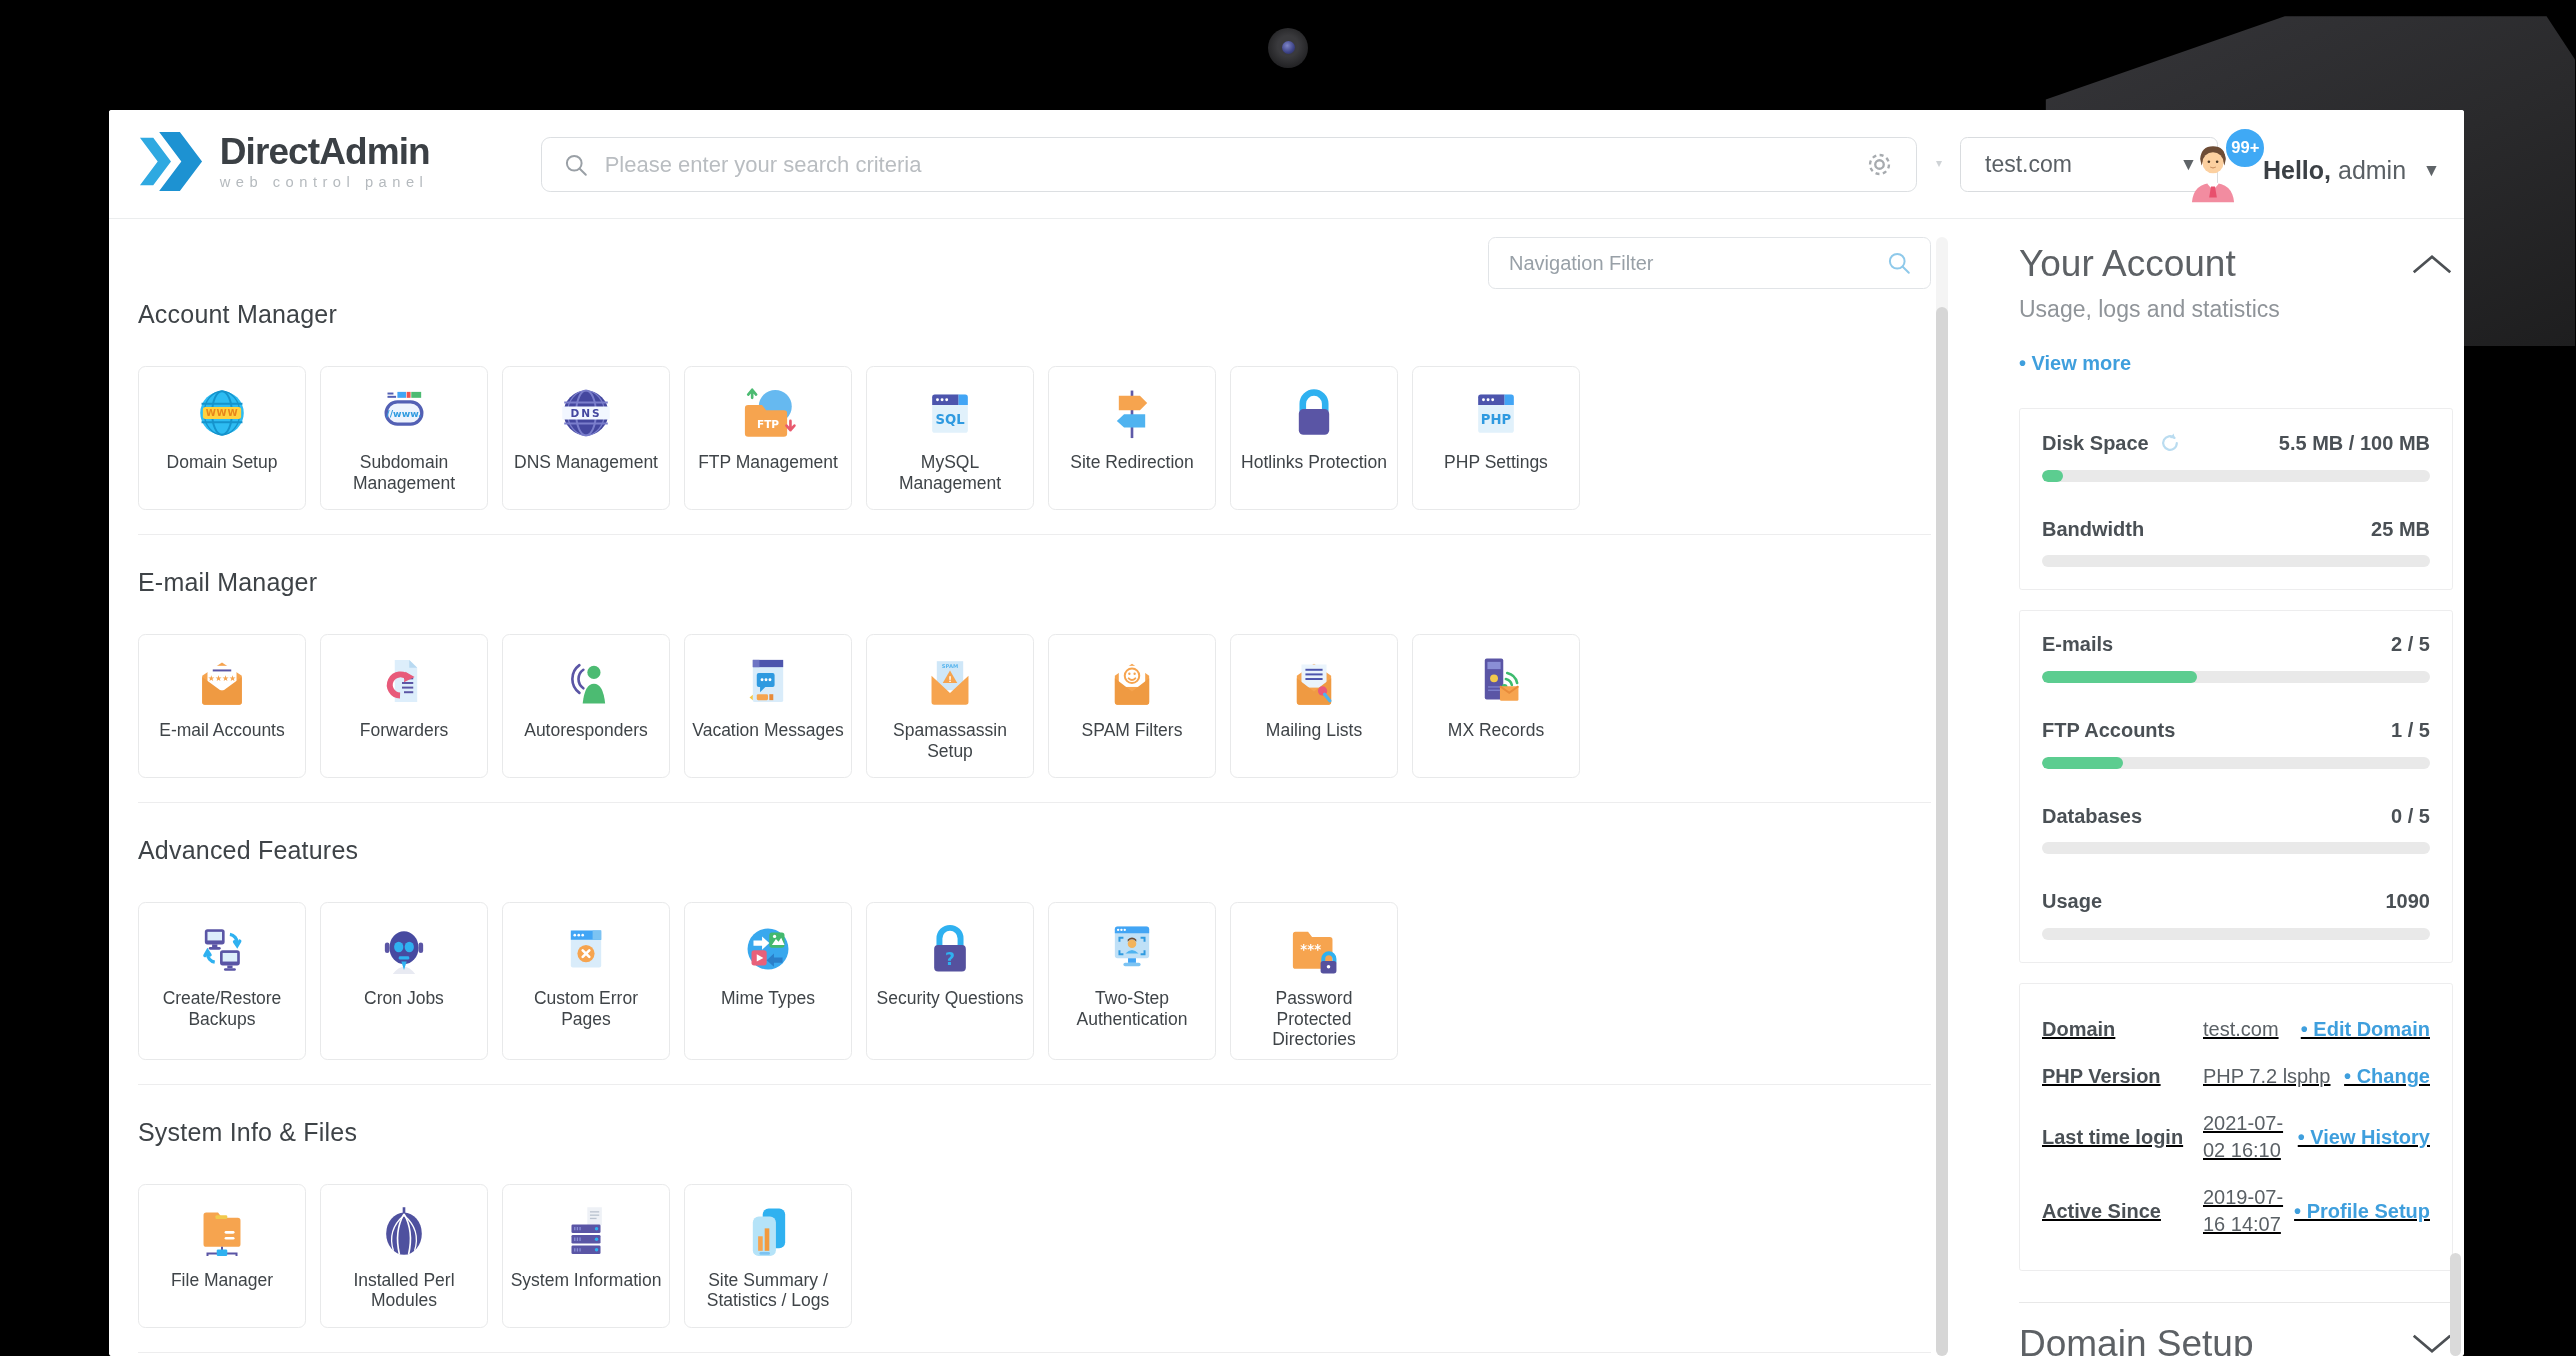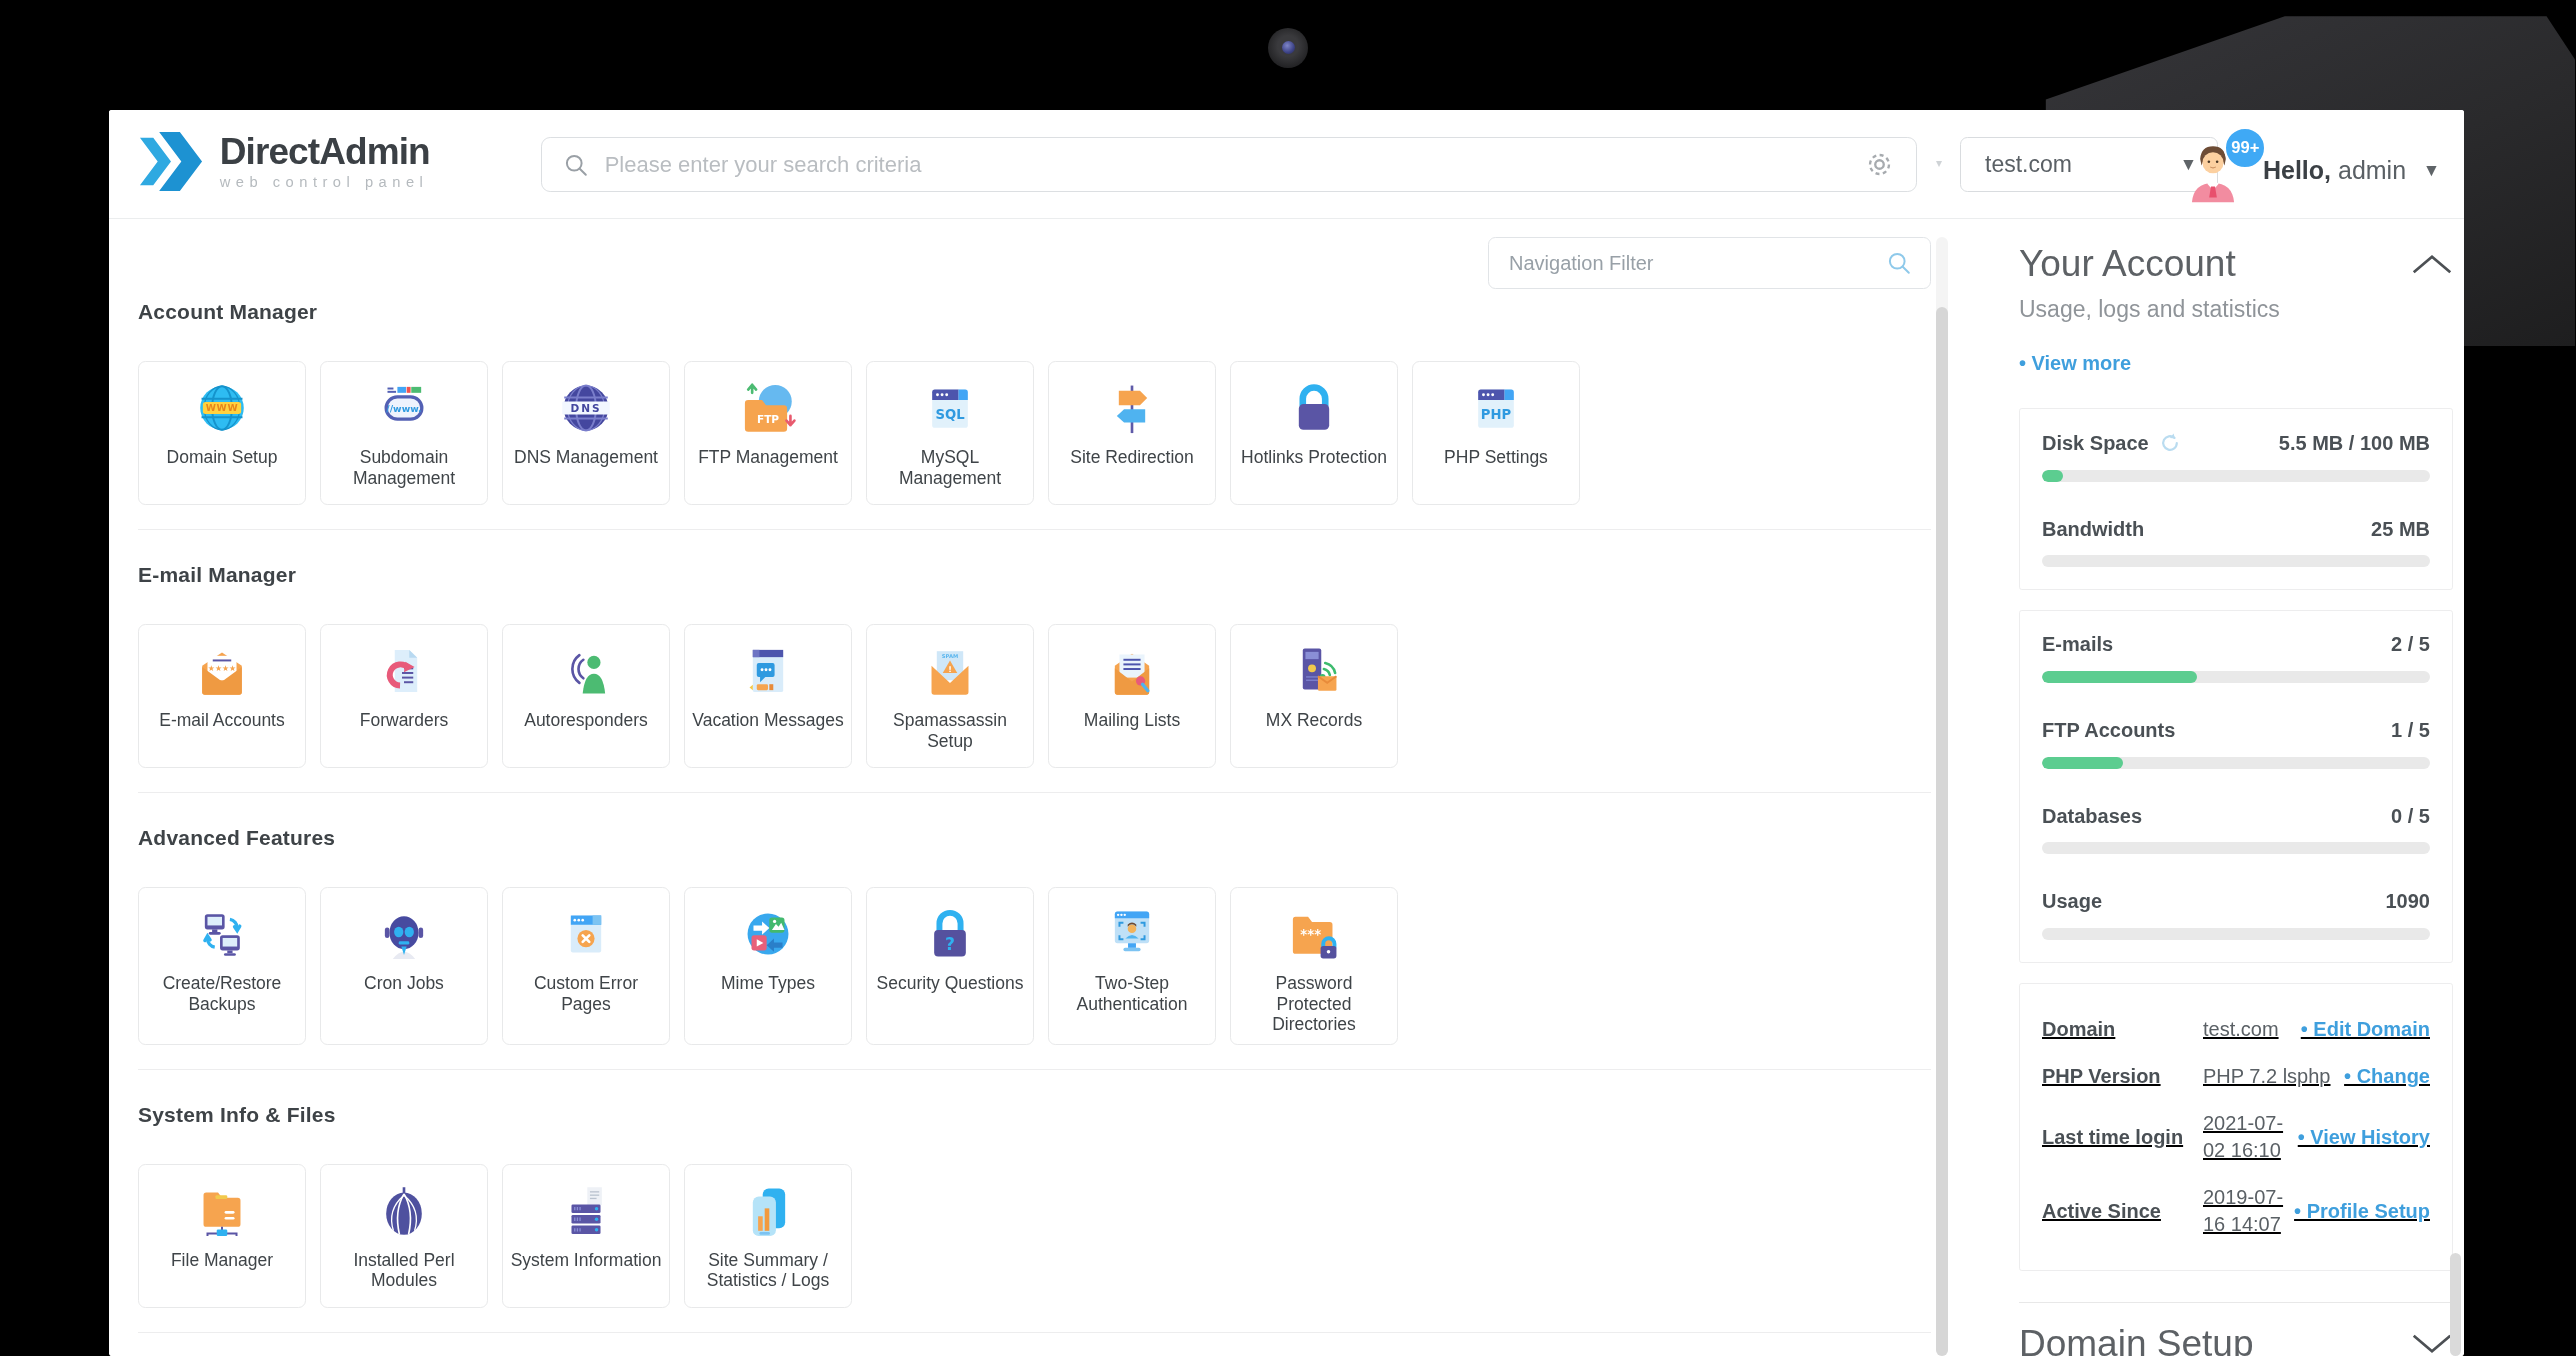--- a/index.html
+++ b/index.html
@@ -45,21 +45,21 @@
   .app-body { position:relative; height:1137px; }
   .content { position:absolute; left:0; top:0; width:1822px; height:100%; padding-left:29px; overflow:hidden; }
   .navrow { position:relative; height:52px; margin-top:18.4px; }
   .nav-filter { position:absolute; right:0; top:0; width:443px; height:52px; border:0.9px solid #e1e4e7; border-radius:7.4px; display:flex; align-items:center; padding:0 16.6px 0 20px; background:#fff; }
   .nav-filter input { flex:1; border:none; outline:none; font-size:20px; color:#55595e; font-family:inherit; background:transparent; }
   .nav-filter input::placeholder { color:#98a0a7; }
   .nav-filter svg { width:28px; height:28px; color:#8ec9ea; }
 
   .section { padding:33px 0 24px; border-top:0.9px solid #ededee; }
   .section:first-of-type { border-top:none; padding-top:11px; }
-  .section-title { font-size:21px; font-weight:700; color:#3e4347; margin-bottom:37px; letter-spacing:0.2px; }
+  .section-title { font-size:25px; font-weight:400; color:#3e4347; margin-bottom:37px; letter-spacing:0.2px; }
   .tiles { display:flex; gap:14px; }
   .tile { width:168px; min-height:144px; border:0.9px solid #e8e9ea; border-radius:7.4px; background:#fff; display:flex; flex-direction:column; align-items:center; padding:13px 5.5px 9.2px; cursor:pointer; }
   .tile-icon { width:66px; height:66px; flex:0 0 auto; }
   .tile-icon svg { width:66px; height:66px; display:block; }
   .tile-label { margin-top:5.5px; font-size:17.5px; line-height:1.18; color:#3f4448; text-align:center; }
 
   .main-scroll-track { position:absolute; left:1827px; top:18.4px; bottom:0; width:12px; background:#f4f4f4; border-radius:6.4px; }
   .main-scroll-thumb { position:absolute; left:1827px; top:88px; bottom:0; width:12px; background:#d6d6d6; border-radius:6.4px; cursor:pointer; }
   .sb-scroll { position:absolute; right:2.8px; bottom:0; width:11px; height:103px; background:#dadada; border-radius:5.5px; cursor:pointer; }
 
@@ -334,20 +334,34 @@
                   <div class="tile-icon">
                     <svg viewBox="0 0 100 100">
                       <rect x="30" y="20" width="40" height="44" fill="#cfe7f8"></rect>
                       <text x="50" y="31" text-anchor="middle" font-size="8" font-weight="bold" fill="#5bb6ee">SPAM</text>
                       <path d="M50 34 l11 19 h-22 z" fill="#f6a44f"></path>
                       <text x="50" y="51" text-anchor="middle" font-size="12" font-weight="bold" fill="#fff">!</text>
                       <path d="M22 42 v40 a4 4 0 0 0 4 4 h48 a4 4 0 0 0 4 -4 V42 L50 68 Z" fill="#f6a44f"></path>
                     </svg>
                   </div>
                   <div class="tile-label">Spamassassin Setup</div>
+                </div>
+                <div class="tile">
+                  <div class="tile-icon">
+                    <svg viewBox="0 0 100 100">
+                      <path d="M24 42 L50 24 L76 42 v40 a4 4 0 0 1 -4 4 H28 a4 4 0 0 1 -4 -4 Z" fill="#f6a44f"></path>
+                      <rect x="30" y="27" width="40" height="32" fill="#fff"></rect>
+                      <circle cx="50" cy="42" r="11" fill="none" stroke="#f6a44f" stroke-width="3"></circle>
+                      <circle cx="46" cy="39" r="1.8" fill="#f6a44f"></circle>
+                      <circle cx="54" cy="39" r="1.8" fill="#f6a44f"></circle>
+                      <path d="M45 46 q5 5 10 0" fill="none" stroke="#f6a44f" stroke-width="3" stroke-linecap="round"></path>
+                      <path d="M24 46 L50 66 L76 46 v36 a4 4 0 0 1 -4 4 H28 a4 4 0 0 1 -4 -4 Z" fill="#ef9a42"></path>
+                    </svg>
+                  </div>
+                  <div class="tile-label">SPAM Filters</div>
                 </div>
                 <div class="tile">
                   <div class="tile-icon">
                     <svg viewBox="0 0 100 100">
                       <path d="M24 42 L50 24 L76 42 v40 a4 4 0 0 1 -4 4 H28 a4 4 0 0 1 -4 -4 Z" fill="#f6a44f"></path>
                       <rect x="31" y="25" width="38" height="35" fill="#eaf4fc"></rect>
                       <line x1="37" y1="33" x2="63" y2="33" stroke="#4d55ad" stroke-width="3"></line>
                       <line x1="37" y1="40" x2="63" y2="40" stroke="#4d55ad" stroke-width="3"></line>
                       <line x1="37" y1="47" x2="63" y2="47" stroke="#4d55ad" stroke-width="3"></line>
                       <path d="M24 46 L50 66 L76 46 v36 a4 4 0 0 1 -4 4 H28 a4 4 0 0 1 -4 -4 Z" fill="#ef9a42"></path>

